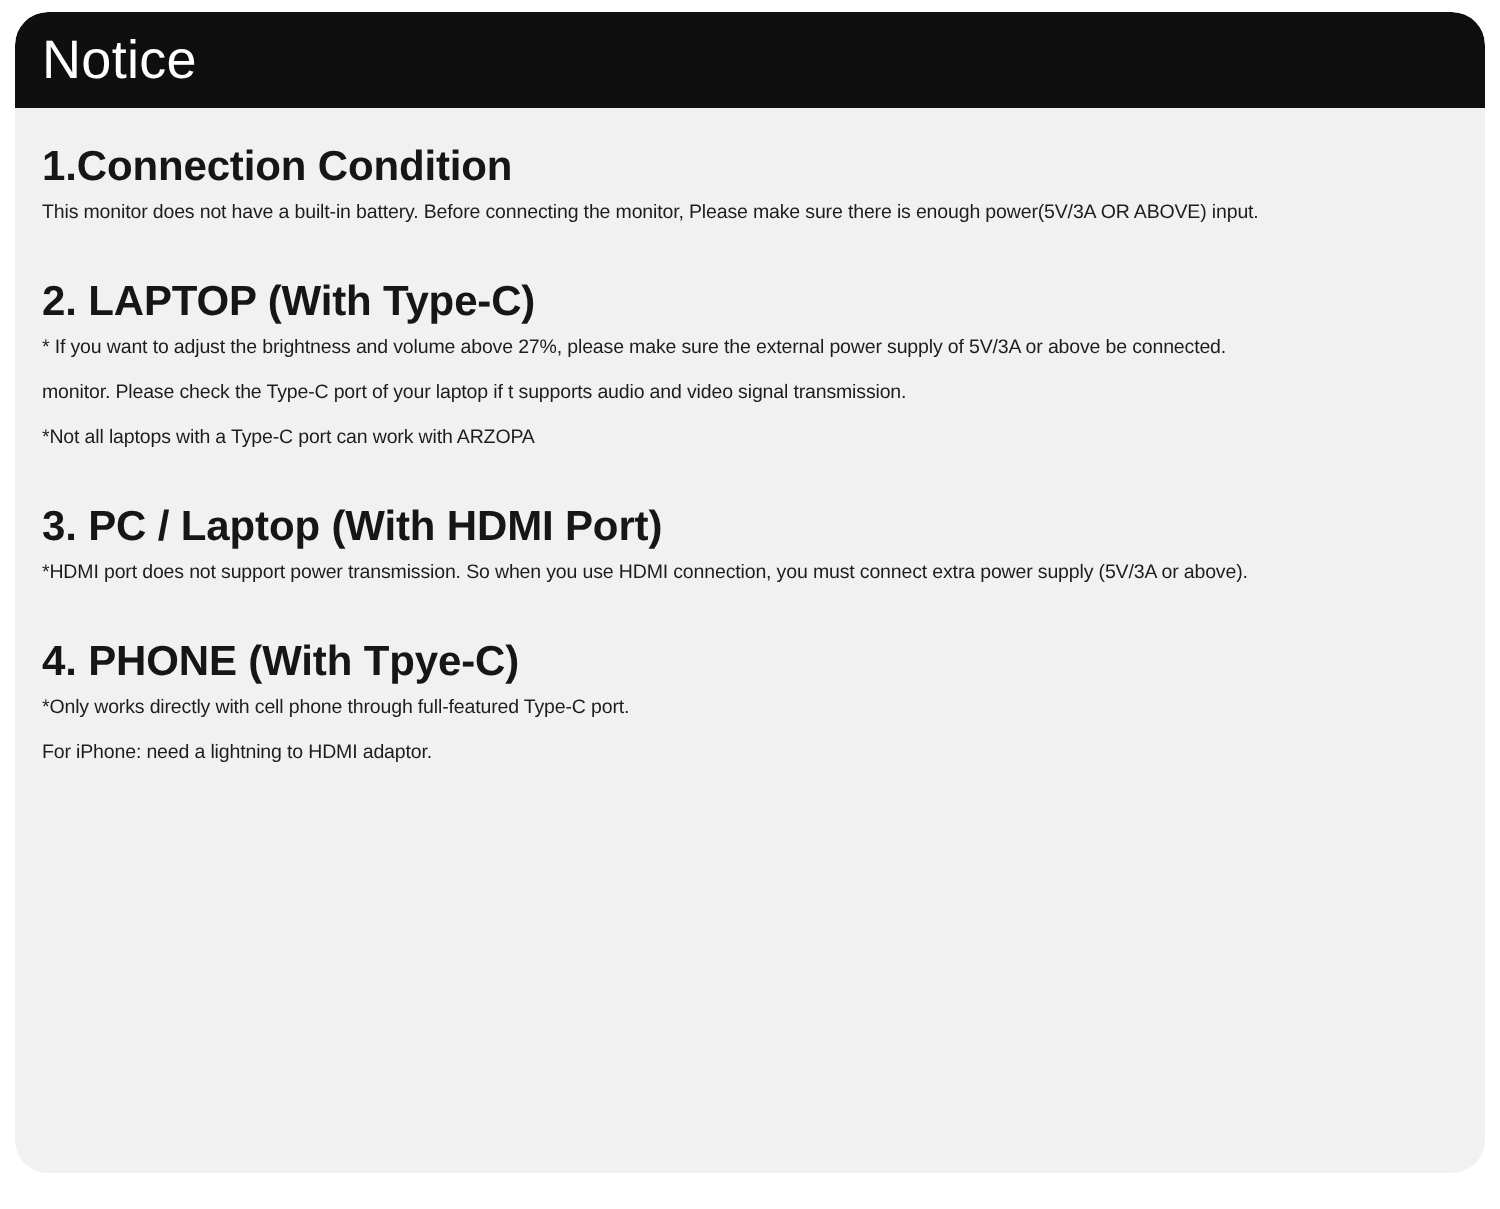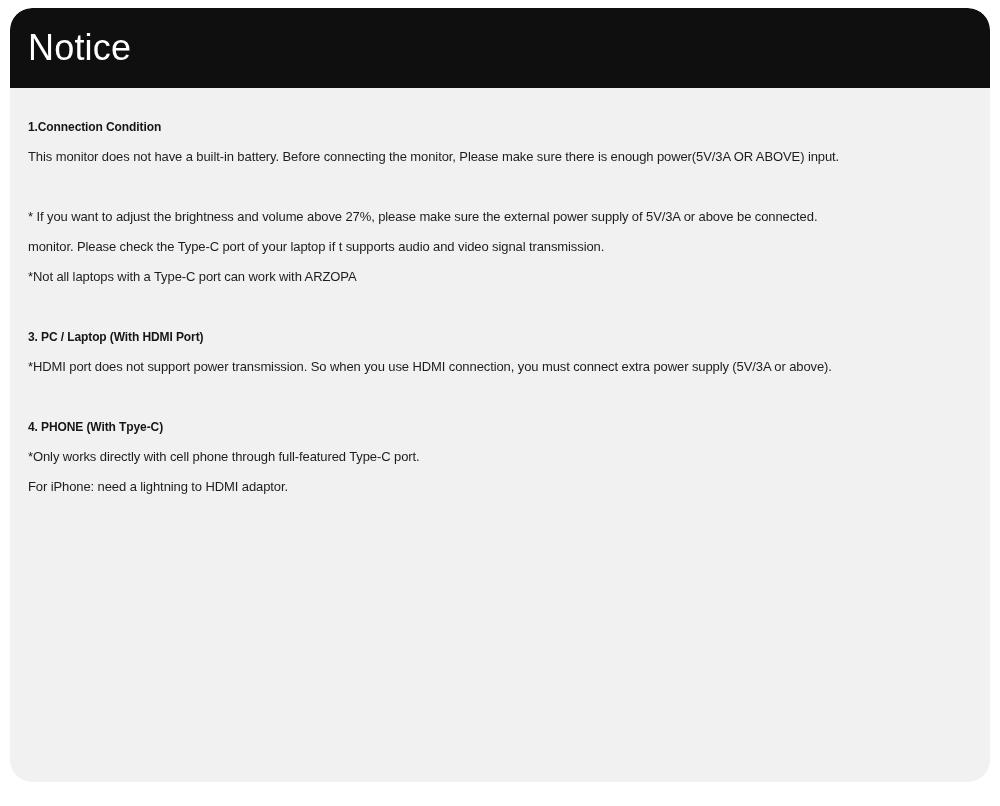--- a/index.html
+++ b/index.html
@@ -22,21 +22,21 @@
     top: 8px;
     width: 980px;
     height: 774px;
     background: #f1f1f1;
     border-radius: 22px;
     overflow: hidden;
     box-sizing: border-box;
   }
 
   .notice-header {
-    height: 80px;
+    height: 64px;
     background: #0f0f0f;
     border-top-left-radius: 22px;
     border-top-right-radius: 22px;
     display: flex;
     align-items: center;
     padding-left: 18px;
     box-sizing: border-box;
   }
 
   .notice-title {
@@ -53,21 +53,21 @@
   }
 
   .section {
     margin-bottom: 30px;
   }
   .section:last-child {
     margin-bottom: 16px;
   }
 
   .section-heading {
-    font-size: 12px;
+    font-size: 28px;
     font-weight: 700;
     color: #161616;
     line-height: 30px;
     margin: 0 0 0 0;
     letter-spacing: -0.1px;
   }
 
   .section-para {
     font-size: 13px;
     font-weight: 400;
@@ -97,20 +97,21 @@
   </div>
 
   <div class="notice-body">
 
     <div class="section">
       <div class="section-heading">1.Connection Condition</div>
       <p class="section-para">This monitor does not have a built-in battery. Before connecting the monitor, Please make sure there is enough power(5V/3A OR ABOVE) input.</p>
     </div>
 
     <div class="section">
+      <div class="section-heading">2. LAPTOP (With Type-C)</div>
       <p class="section-para">* If you want to adjust the brightness and volume above 27%, please make sure the external power supply of 5V/3A or above be connected.</p>
       <p class="section-para">monitor. Please check the Type-C port of your laptop if t supports audio and video signal transmission.</p>
       <p class="section-para gap-before">*Not all laptops with a Type-C port can work with ARZOPA</p>
     </div>
 
     <div class="section">
       <div class="section-heading">3. PC / Laptop (With HDMI Port)</div>
       <p class="section-para">*HDMI port does not support power transmission. So when you use HDMI connection, you must connect extra power supply (5V/3A or above).</p>
     </div>
 

